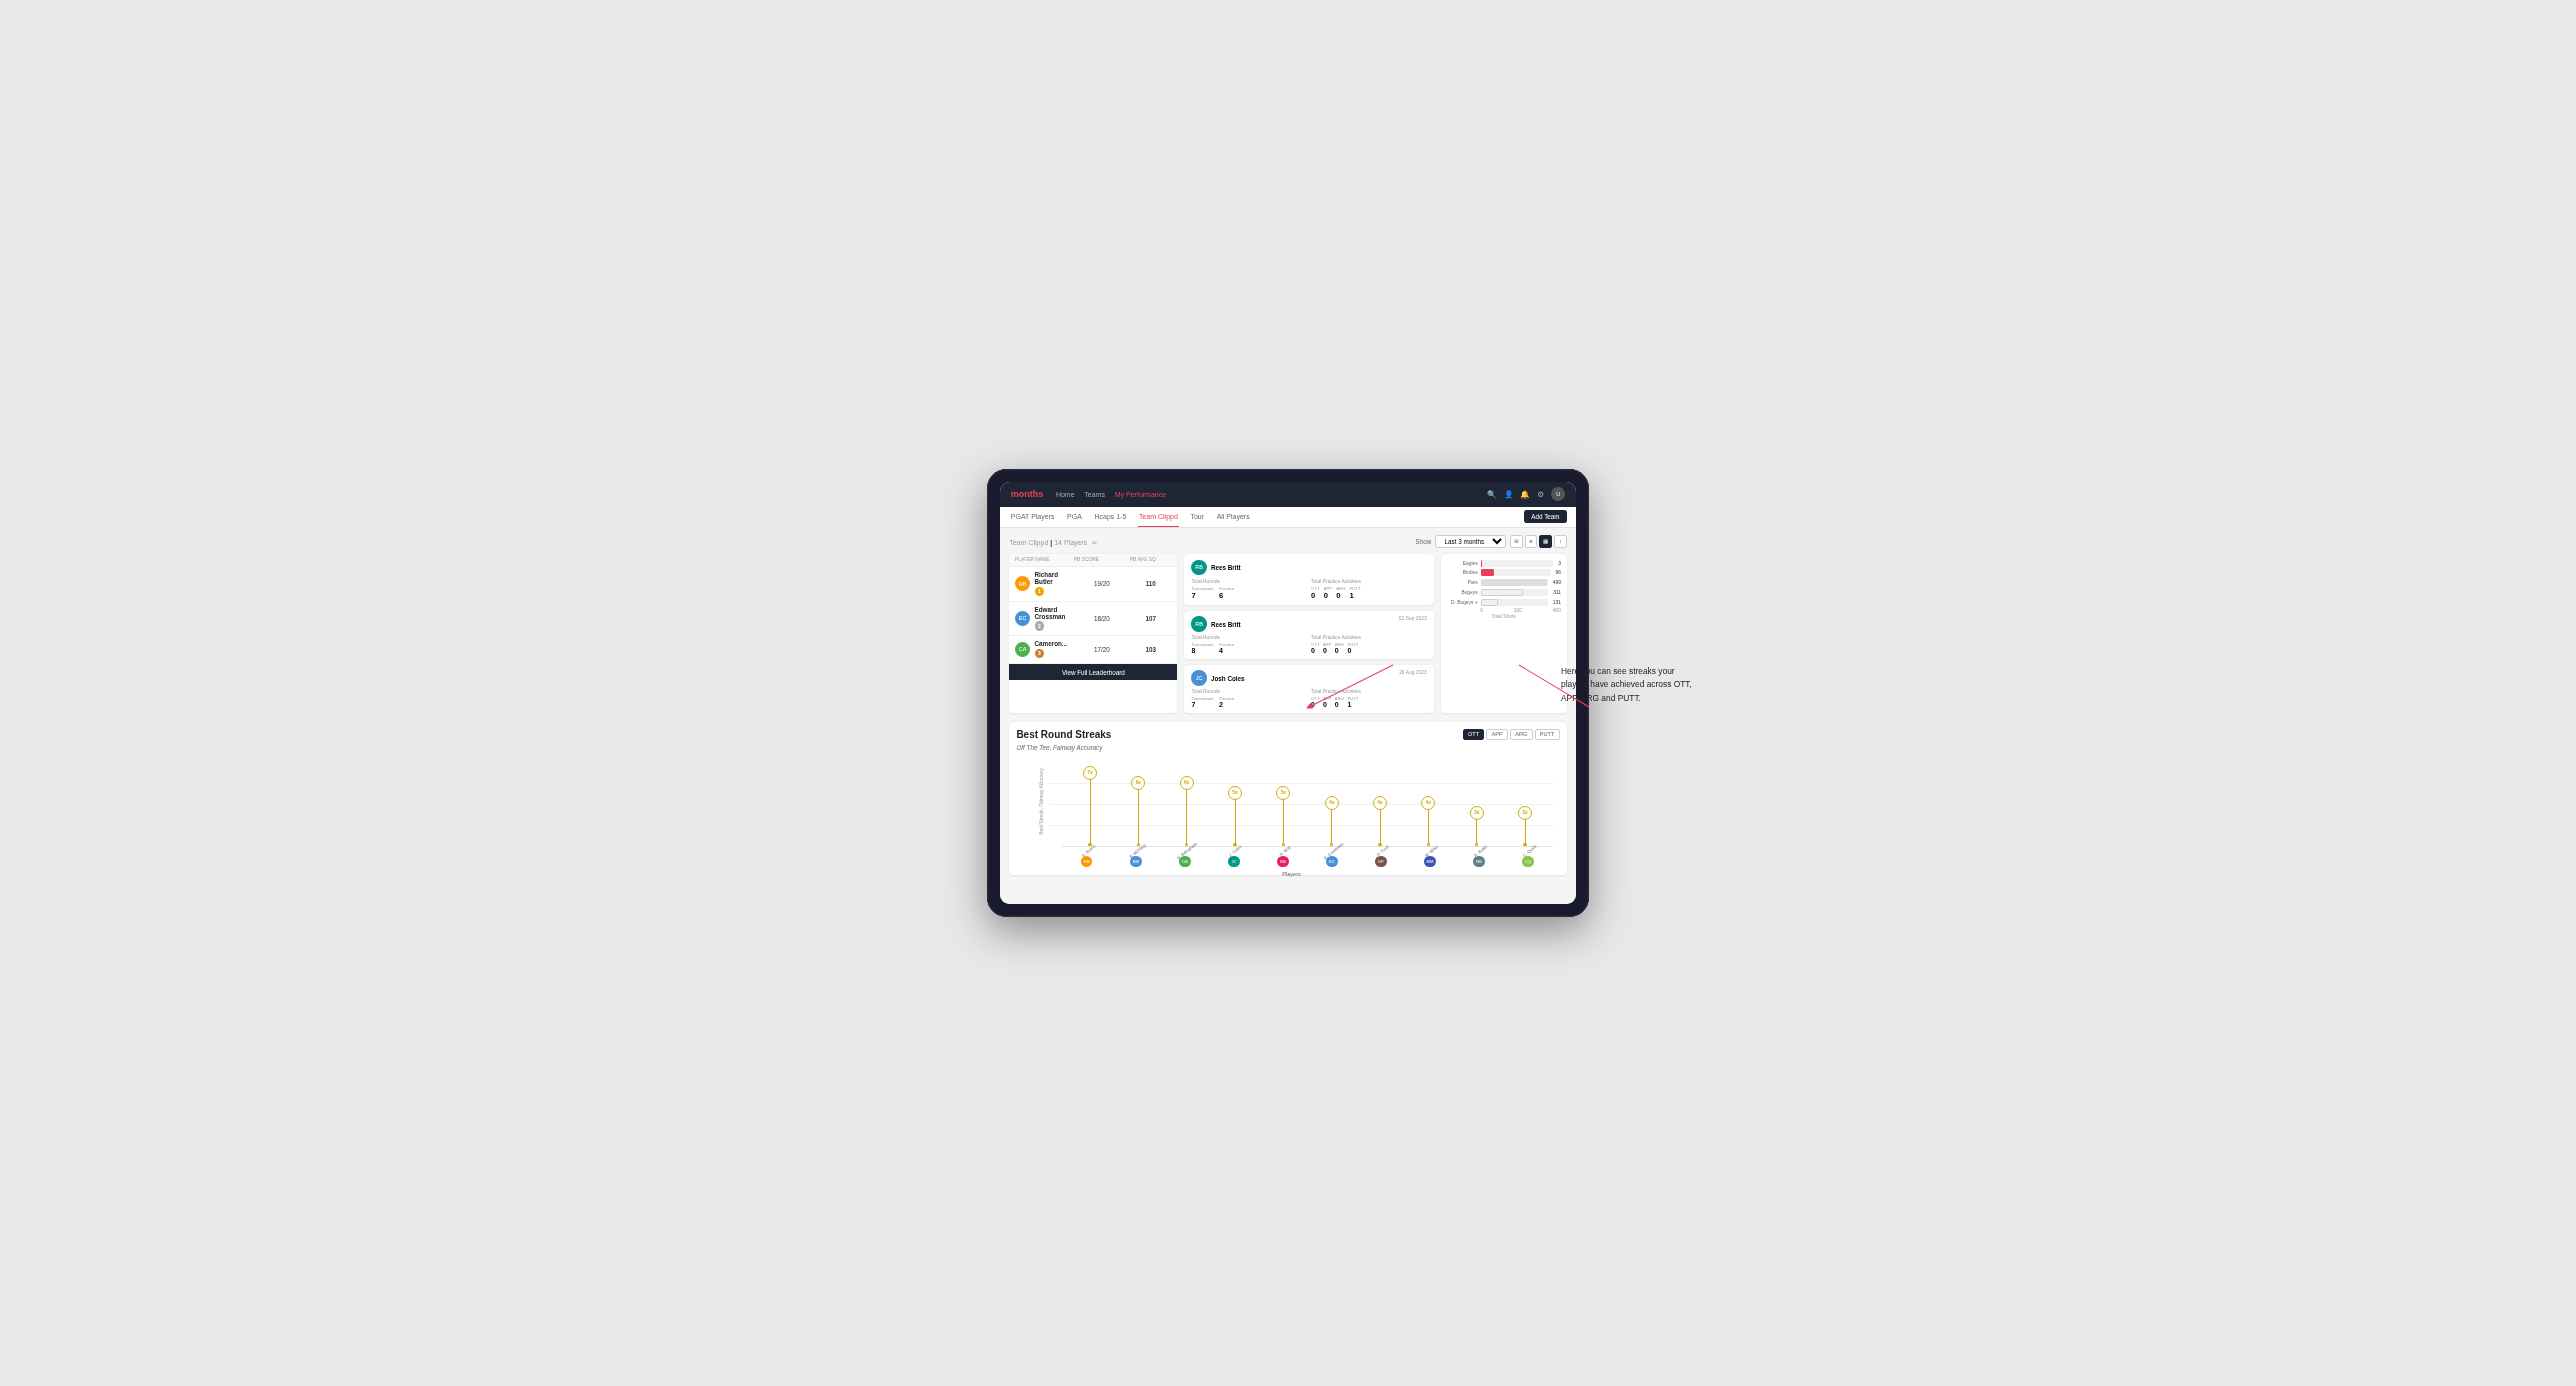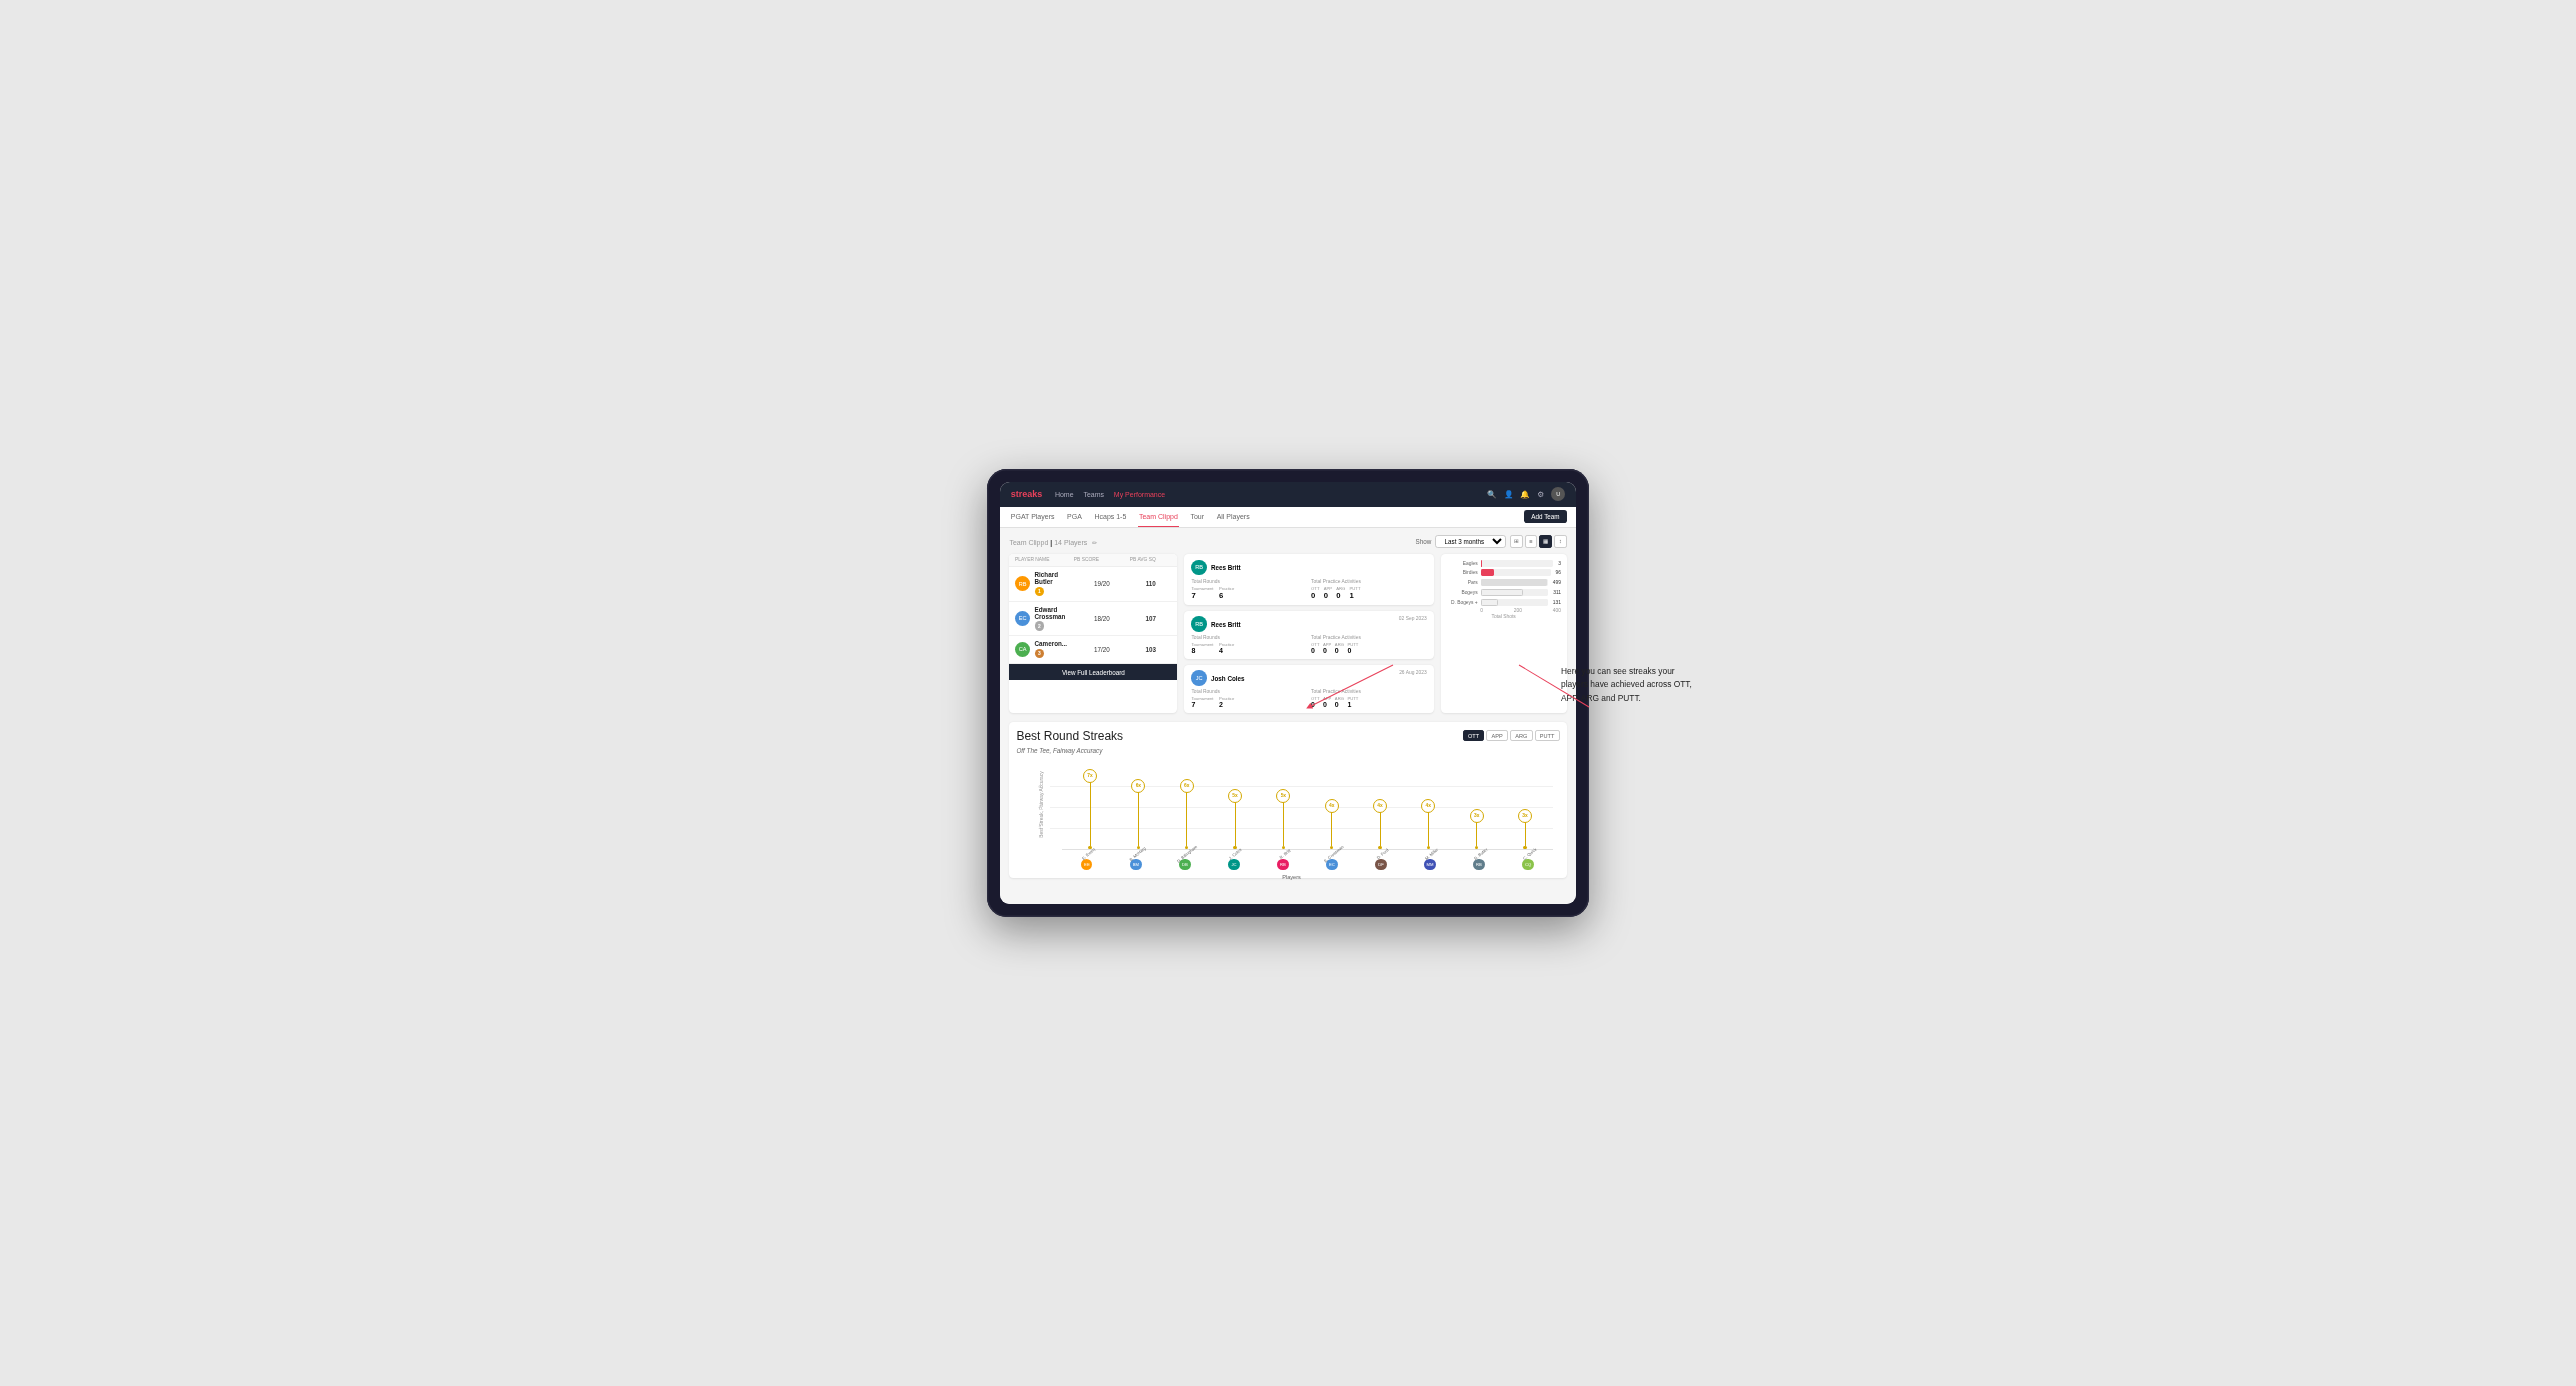--- a/index.html
+++ b/index.html
@@ -287,21 +287,21 @@
       padding: 7px;
       box-shadow: 0 0.7px 2.1px rgba(0,0,0,0.08);
       margin-bottom: 7px;
     }
     .streaks-header {
       display: flex;
       justify-content: space-between;
       align-items: center;
       margin-bottom: 4.2px;
     }
-    .streaks-title { font-size: 12px; font-weight: 400; color: #222; }
+    .streaks-title { font-size: 10px; font-weight: 700; color: #222; }
     .streak-filters { display: flex; gap: 2.1px; }
     .streak-filter-btn {
       border: 0.7px solid #ccc;
       background: #fff;
       border-radius: 2.1px;
       padding: 1.4px 4.2px;
       font-size: 5.6px;
       cursor: pointer;
       color: #666;
     }
@@ -316,21 +316,21 @@
   </style>
 </head>
 <body>
 
 <div style="position:relative; display:flex; align-items:center; justify-content:center; min-height:100vh;">
 
   <div class="tablet-frame">
     <div class="tablet-screen">
 
       <nav class="navbar">
-        <span class="logo">streaks</span>
+        <span class="logo">months</span>
         <div class="nav-links">
           <span class="nav-link">Home</span>
           <span class="nav-link">Teams</span>
           <span class="nav-link active">My Performance</span>
         </div>
         <div class="nav-icons">
           <span class="nav-icon">🔍</span>
           <span class="nav-icon">👤</span>
           <span class="nav-icon">🔔</span>
           <span class="nav-icon">⚙</span>

